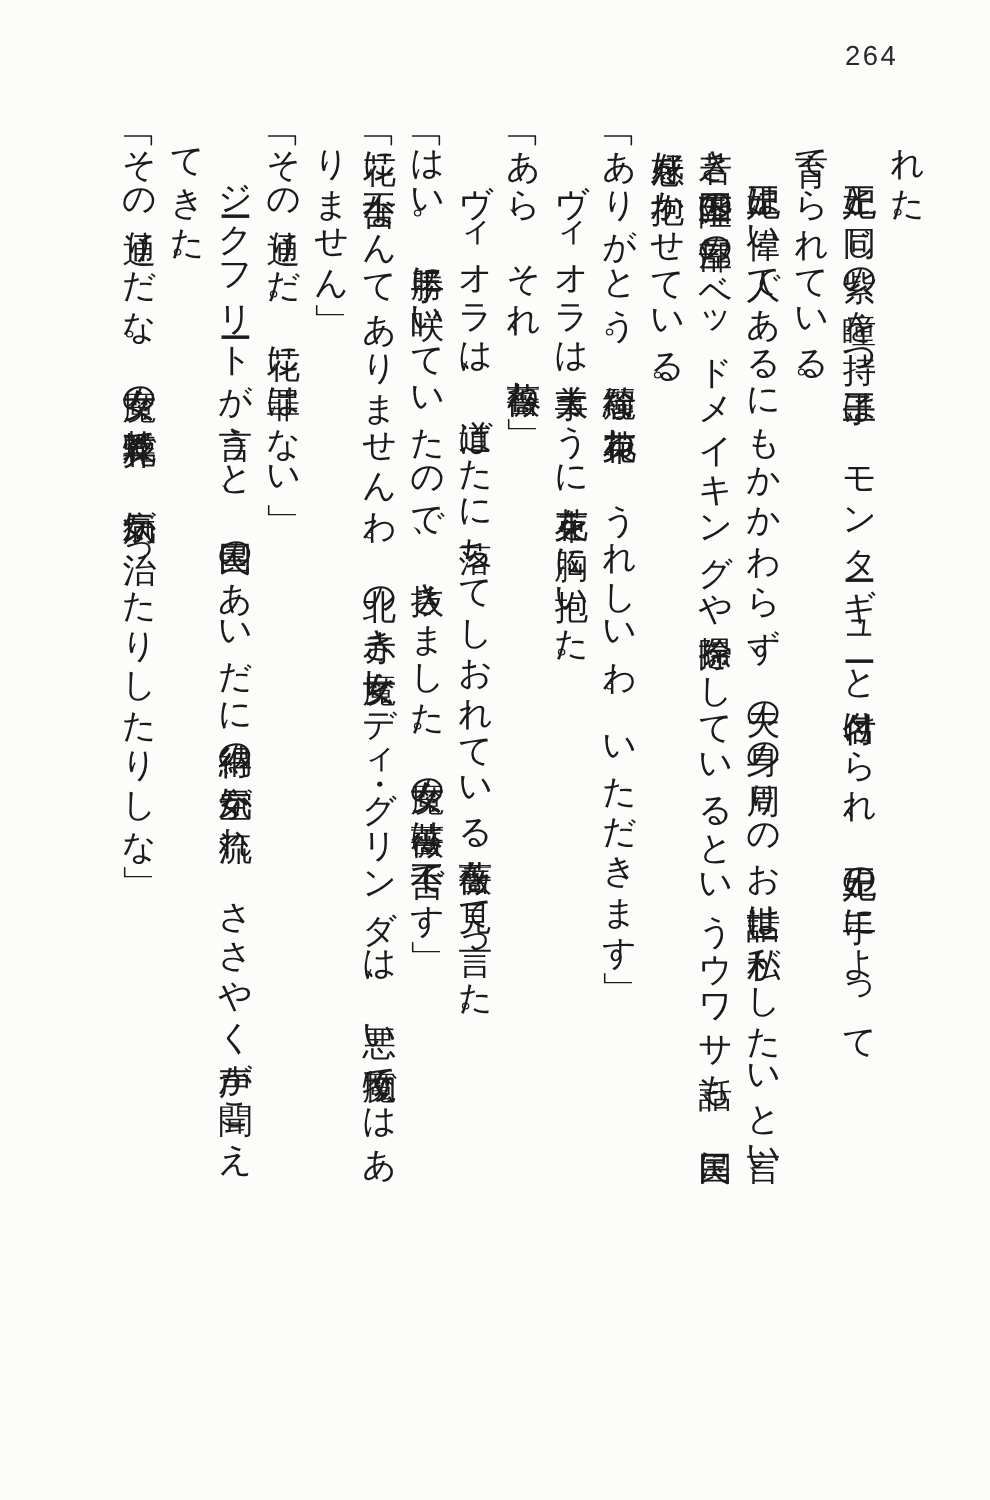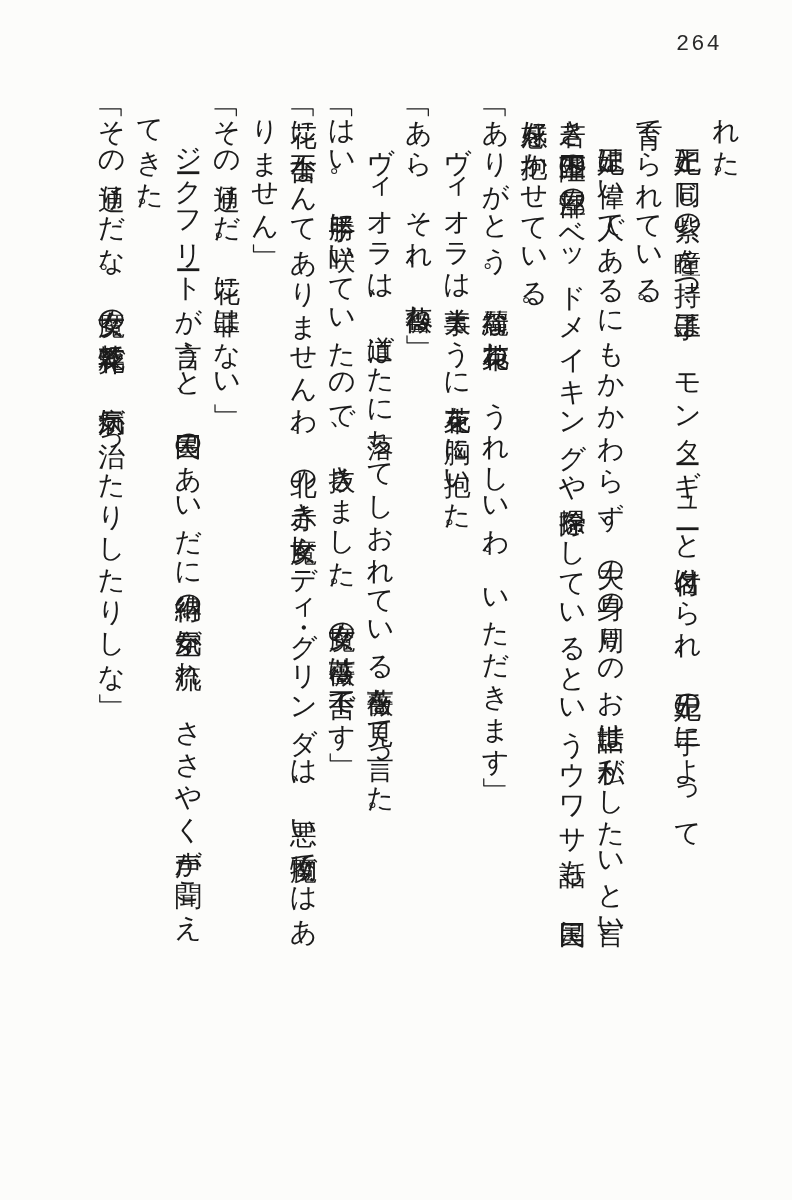--- a/index.html
+++ b/index.html
@@ -14,21 +14,21 @@
     overflow: hidden;
   }
   .page {
     position: absolute;
     inset: 0;
   }
   .page-number {
     position: absolute;
     top: 32px;
     left: 676px;
-    font-family: Liberation Mono, monospace;
+    font-family: Liberation Sans, sans-serif;
     font-size: 22px;
     letter-spacing: 2px;
     color: #2a2a2a;
   }
   .text-block {
     position: absolute;
     top: 100px;
     right: 47px;
     height: 1072px;
     writing-mode: vertical-rl;

